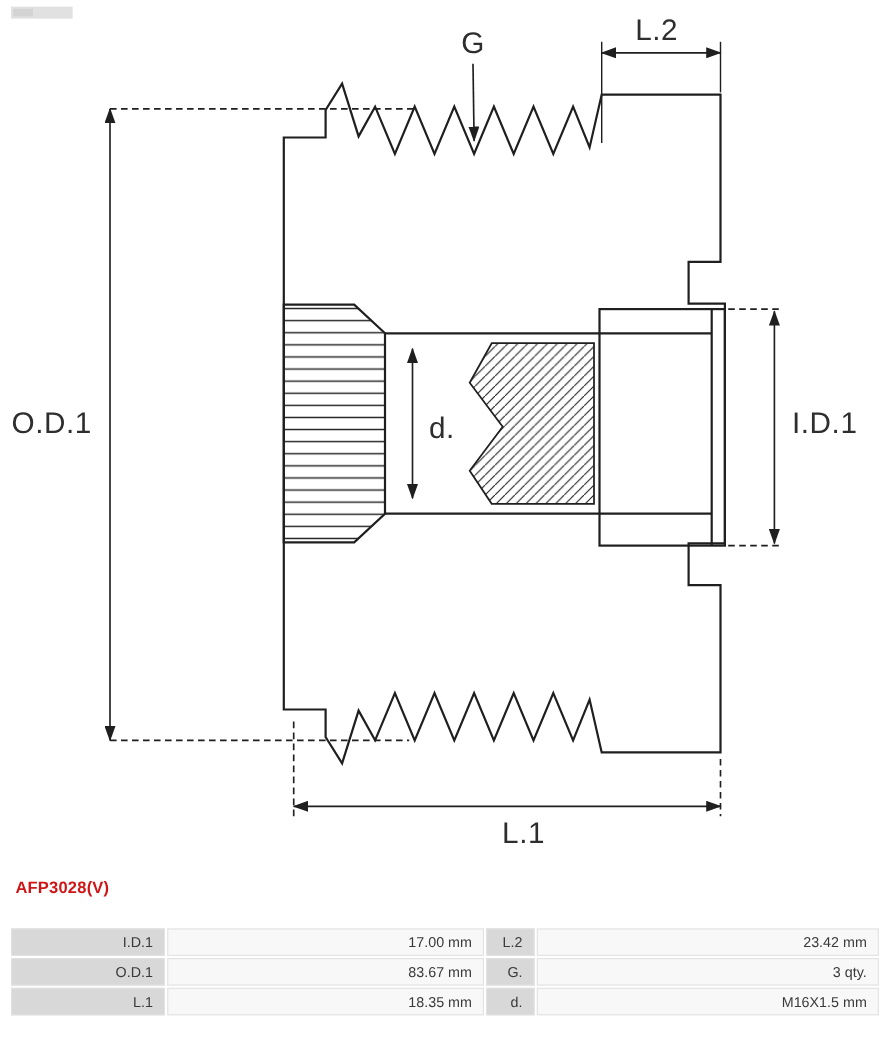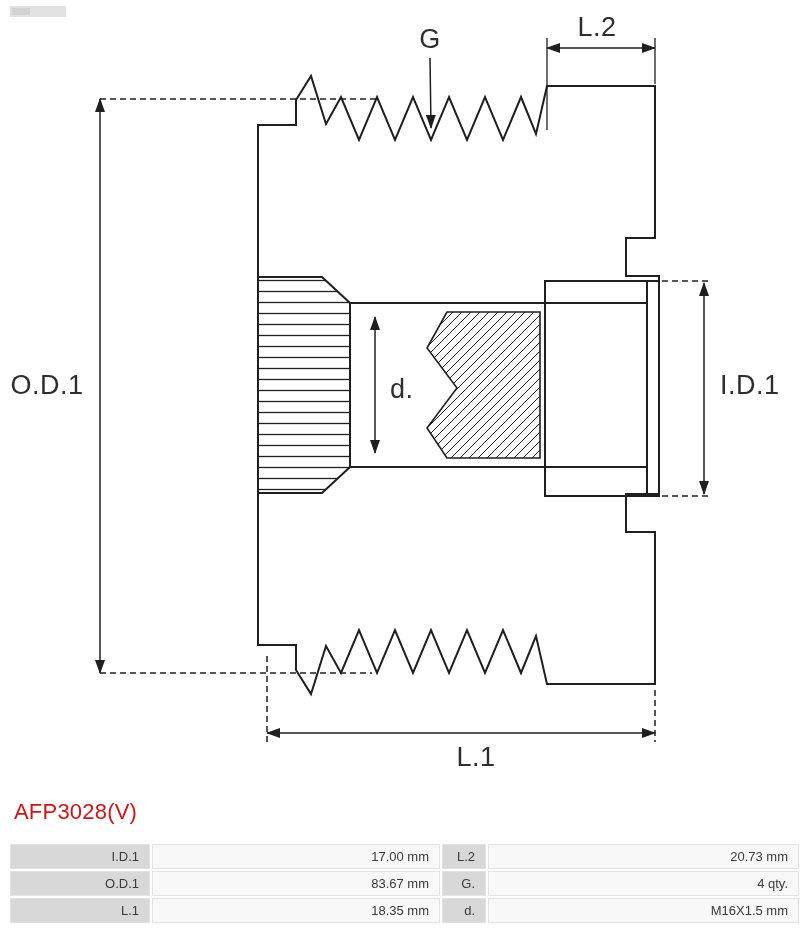--- a/index.html
+++ b/index.html
@@ -7,21 +7,21 @@
     width:809px;height:946px;background:#ffffff;position:relative;
     font-family:"Liberation Sans",sans-serif;overflow:hidden;
   }
   .drawing{position:absolute;top:0;left:0;}
   .outline{fill:none;stroke:#1f1f1f;stroke-width:2;stroke-linejoin:miter;}
   .thin{fill:none;stroke:#1f1f1f;stroke-width:1.3;}
   .dim{fill:none;stroke:#1f1f1f;stroke-width:1.5;}
   .dashed{fill:none;stroke:#1f1f1f;stroke-width:1.5;stroke-dasharray:6 4;}
   .lab{font-family:"Liberation Sans",sans-serif;font-size:27px;fill:#2e2e2e;letter-spacing:.5px;}
   .partno{
-    position:absolute;left:14px;top:799px;font-size:22px;font-weight:400;
+    position:absolute;left:14px;top:799px;font-size:15px;font-weight:700;
     color:#cf1616;letter-spacing:.2px;
   }
   table.spec{
     position:absolute;left:8px;top:842px;width:793px;
     border-collapse:separate;border-spacing:2px;
     font-size:13px;color:#3a3a3a;table-layout:fixed;
   }
   table.spec td{
     height:23px;padding:0 10px;text-align:right;vertical-align:middle;
     border:1px solid #e2e2e2;overflow:hidden;white-space:nowrap;
@@ -106,27 +106,27 @@
     <col style="width:140px">
       <col style="width:288px">
       <col style="width:44px">
       <col>
   </colgroup>
   <tbody>
     <tr>
       <td class="lbl">I.D.1</td>
       <td class="val">17.00 mm</td>
       <td class="lbl">L.2</td>
-      <td class="val">20.73 mm</td>
+      <td class="val">23.42 mm</td>
     </tr>
     <tr>
       <td class="lbl">O.D.1</td>
       <td class="val">83.67 mm</td>
       <td class="lbl">G.</td>
-      <td class="val">4 qty.</td>
+      <td class="val">3 qty.</td>
     </tr>
     <tr>
       <td class="lbl">L.1</td>
       <td class="val">18.35 mm</td>
       <td class="lbl">d.</td>
       <td class="val">M16X1.5 mm</td>
     </tr>
   </tbody>
 </table>
 

